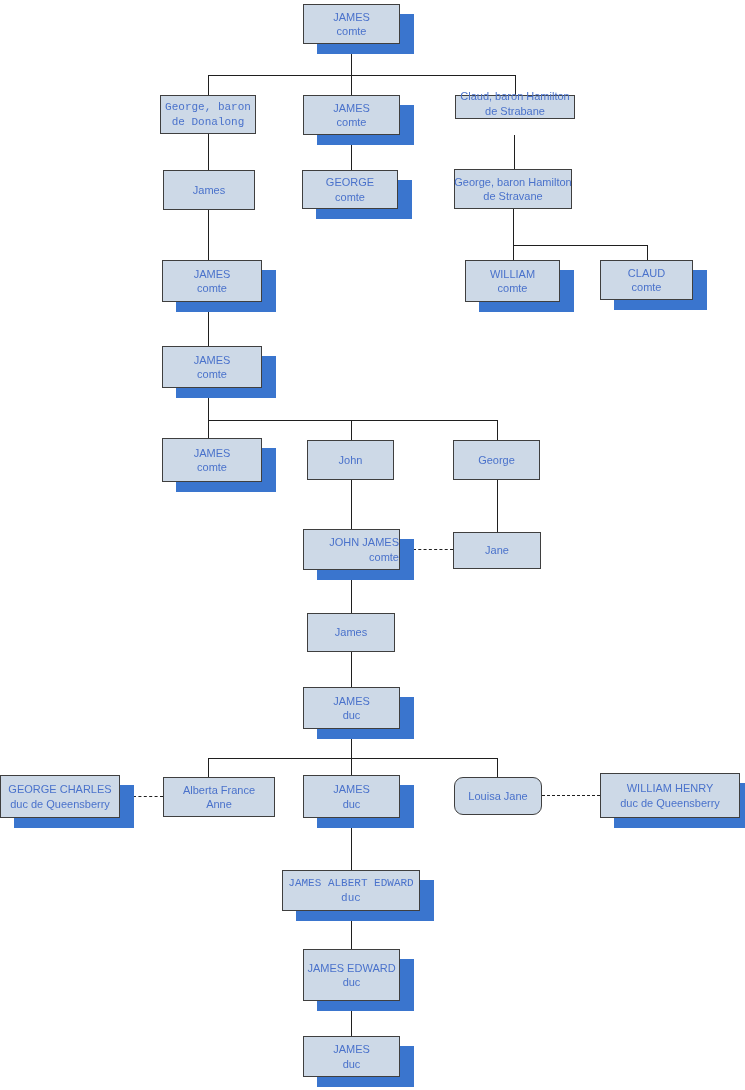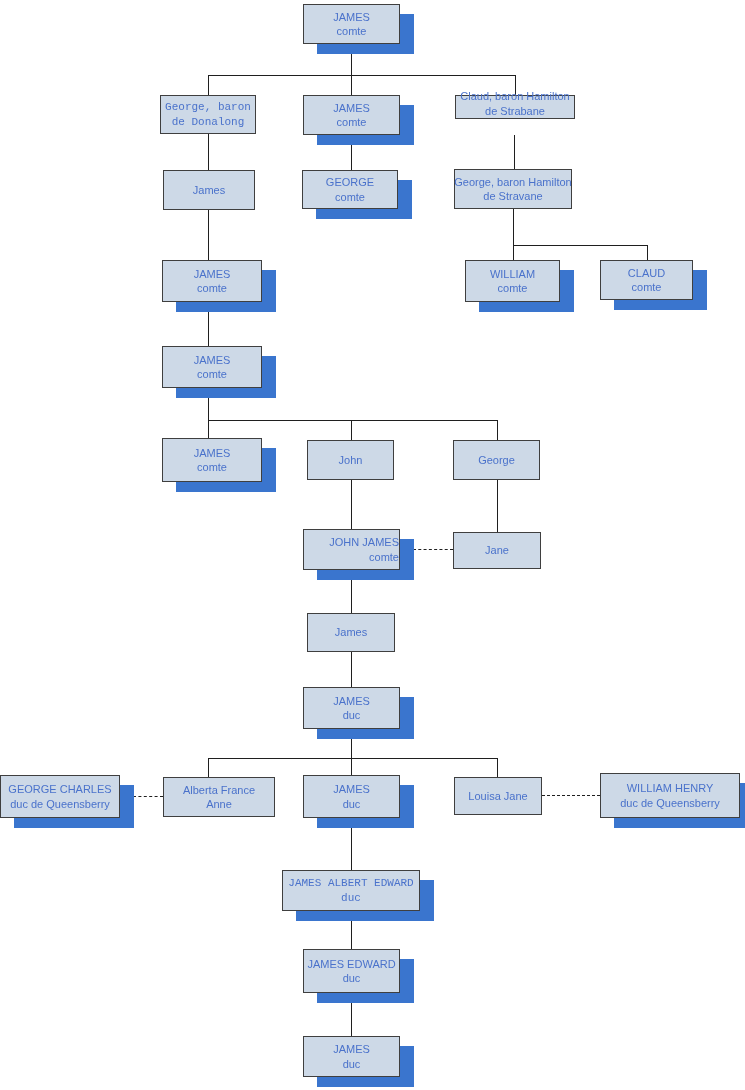--- a/index.html
+++ b/index.html
@@ -164,32 +164,32 @@
       <div class="node-line">duc de Queensberry</div>
     </div>
     <div class="node" style="left: 163px; top: 777px; width: 112px; height: 40px;">
       <div class="node-line">Alberta France</div>
       <div class="node-line">Anne</div>
     </div>
     <div class="node shadowed" style="left: 303px; top: 775px; width: 97px; height: 43px;">
       <div class="node-line">JAMES</div>
       <div class="node-line">duc</div>
     </div>
-    <div class="node" style="left: 454px; top: 777px; width: 88px; height: 38px;">
+    <div class="node" style="left: 454px; top: 777px; width: 88px; height: 38px; border-radius: 9px;">
       <div class="node-line">Louisa Jane</div>
     </div>
     <div class="node shadowed" style="left: 600px; top: 773px; width: 140px; height: 45px;">
       <div class="node-line">WILLIAM HENRY</div>
       <div class="node-line">duc de Queensberry</div>
     </div>
     <div class="node shadowed" style="left: 282px; top: 870px; width: 138px; height: 41px; font-family: Liberation Mono, monospace;">
       <div class="node-line">JAMES ALBERT EDWARD</div>
       <div class="node-line">duc</div>
     </div>
-    <div class="node shadowed" style="left: 303px; top: 949px; width: 97px; height: 44px; align-items: center;">
+    <div class="node shadowed" style="left: 303px; top: 949px; width: 97px; height: 52px; align-items: center;">
       <div class="node-line">JAMES EDWARD</div>
       <div class="node-line">duc</div>
     </div>
     <div class="node shadowed" style="left: 303px; top: 1036px; width: 97px; height: 41px;">
       <div class="node-line">JAMES</div>
       <div class="node-line">duc</div>
     </div>
   </div>
 
 </body></html>

